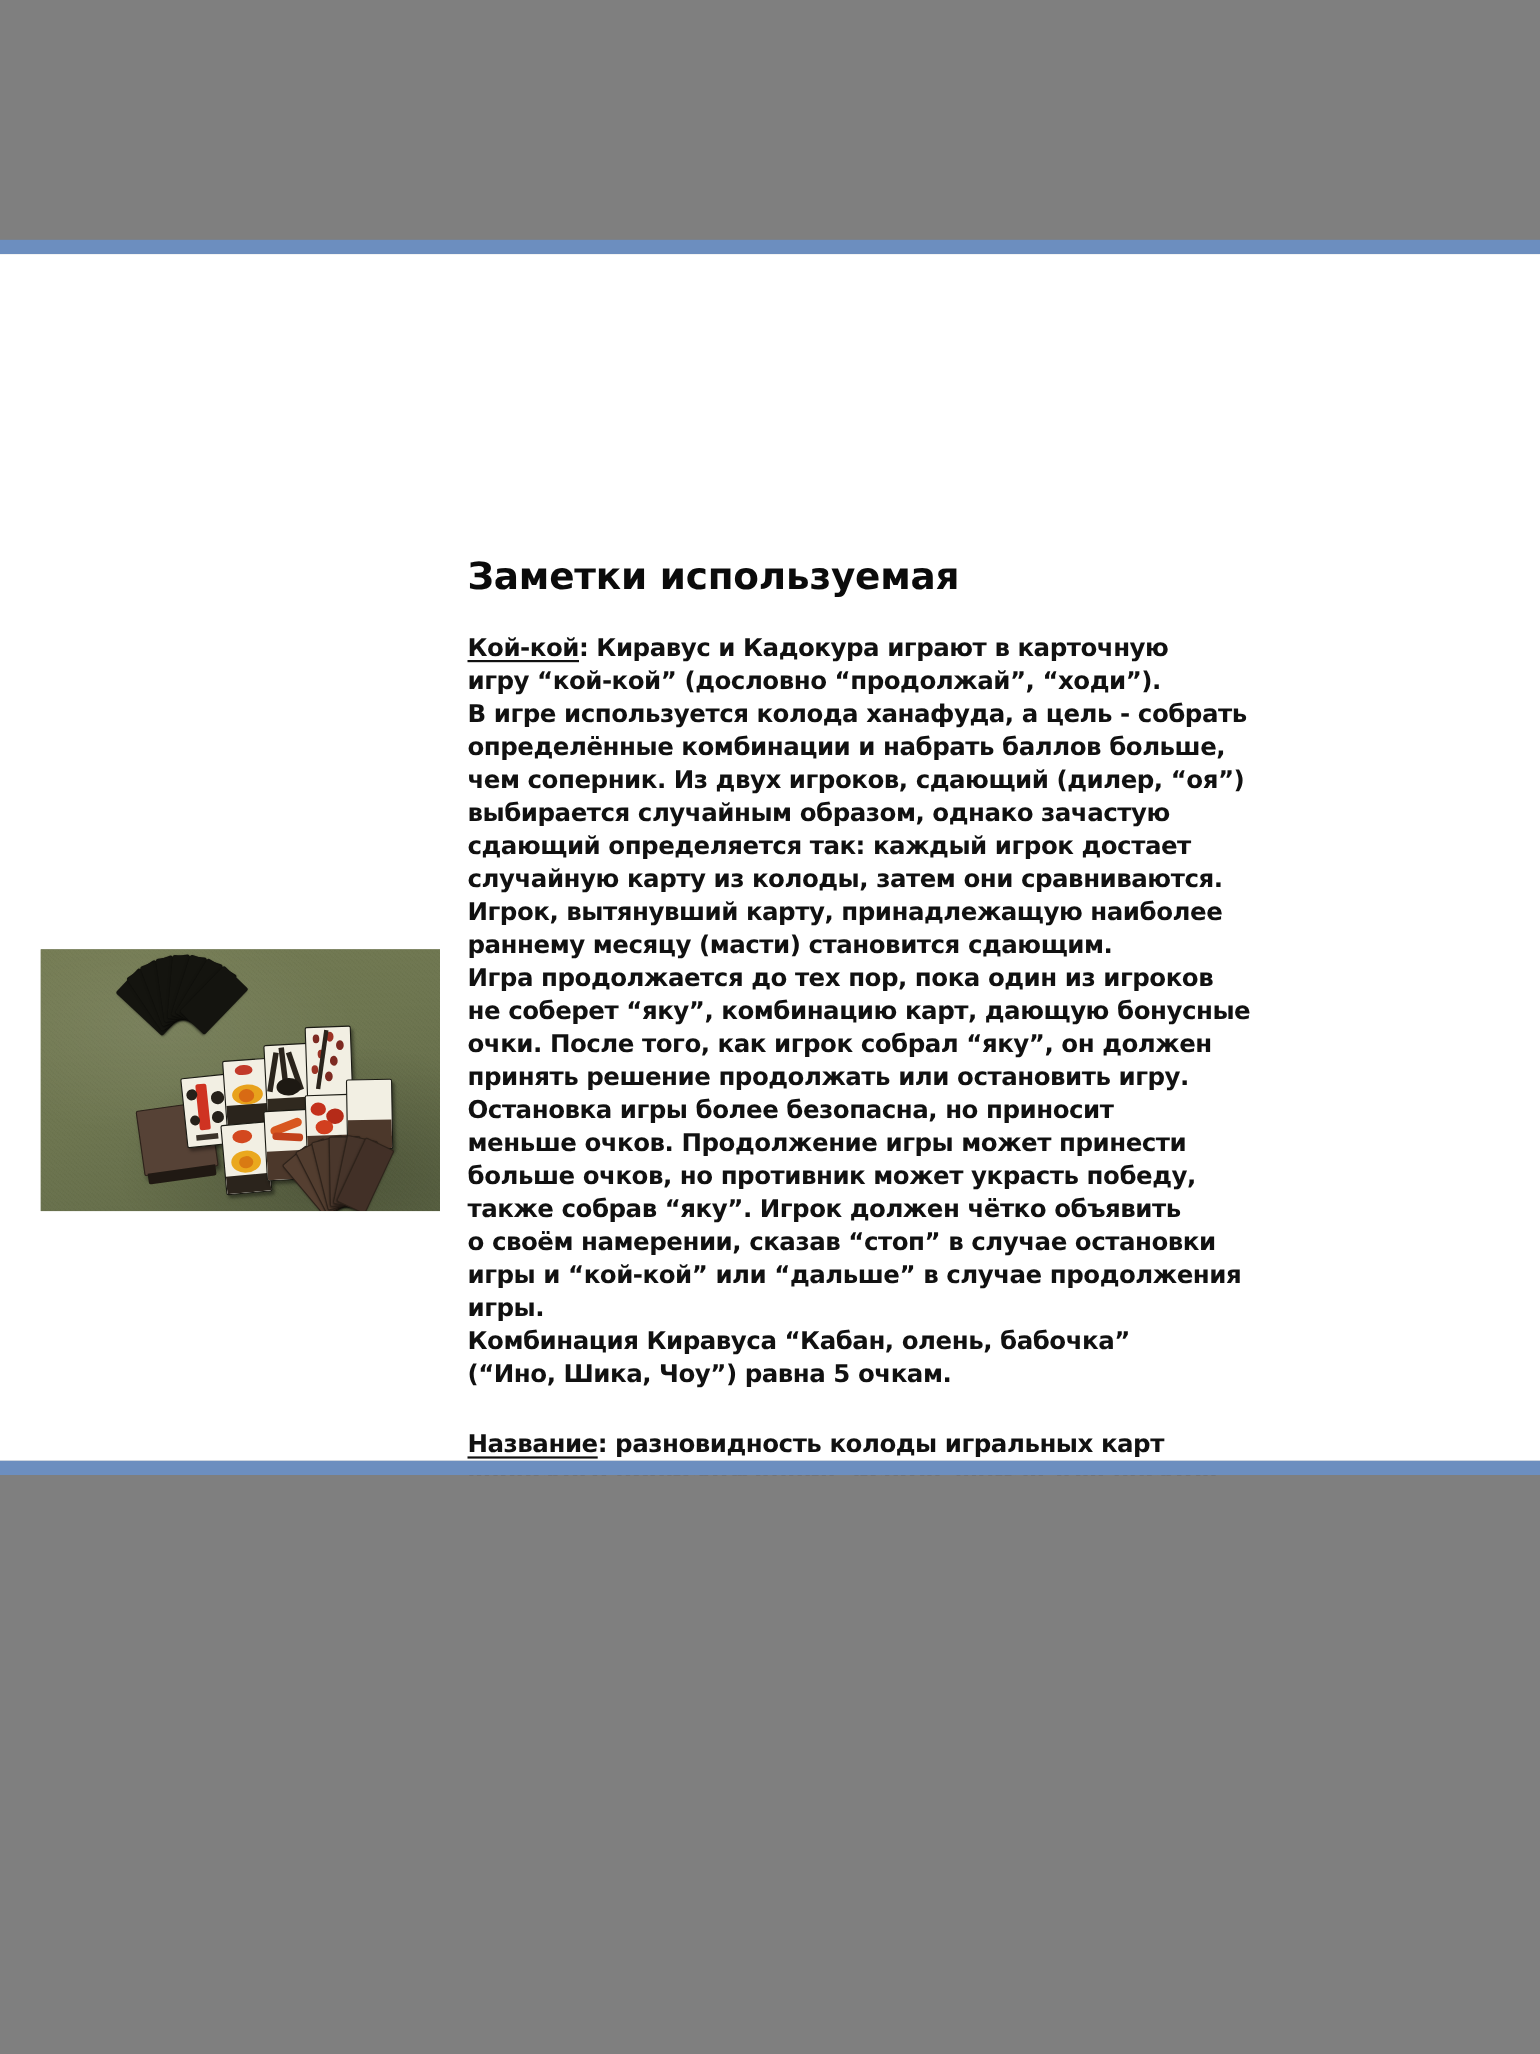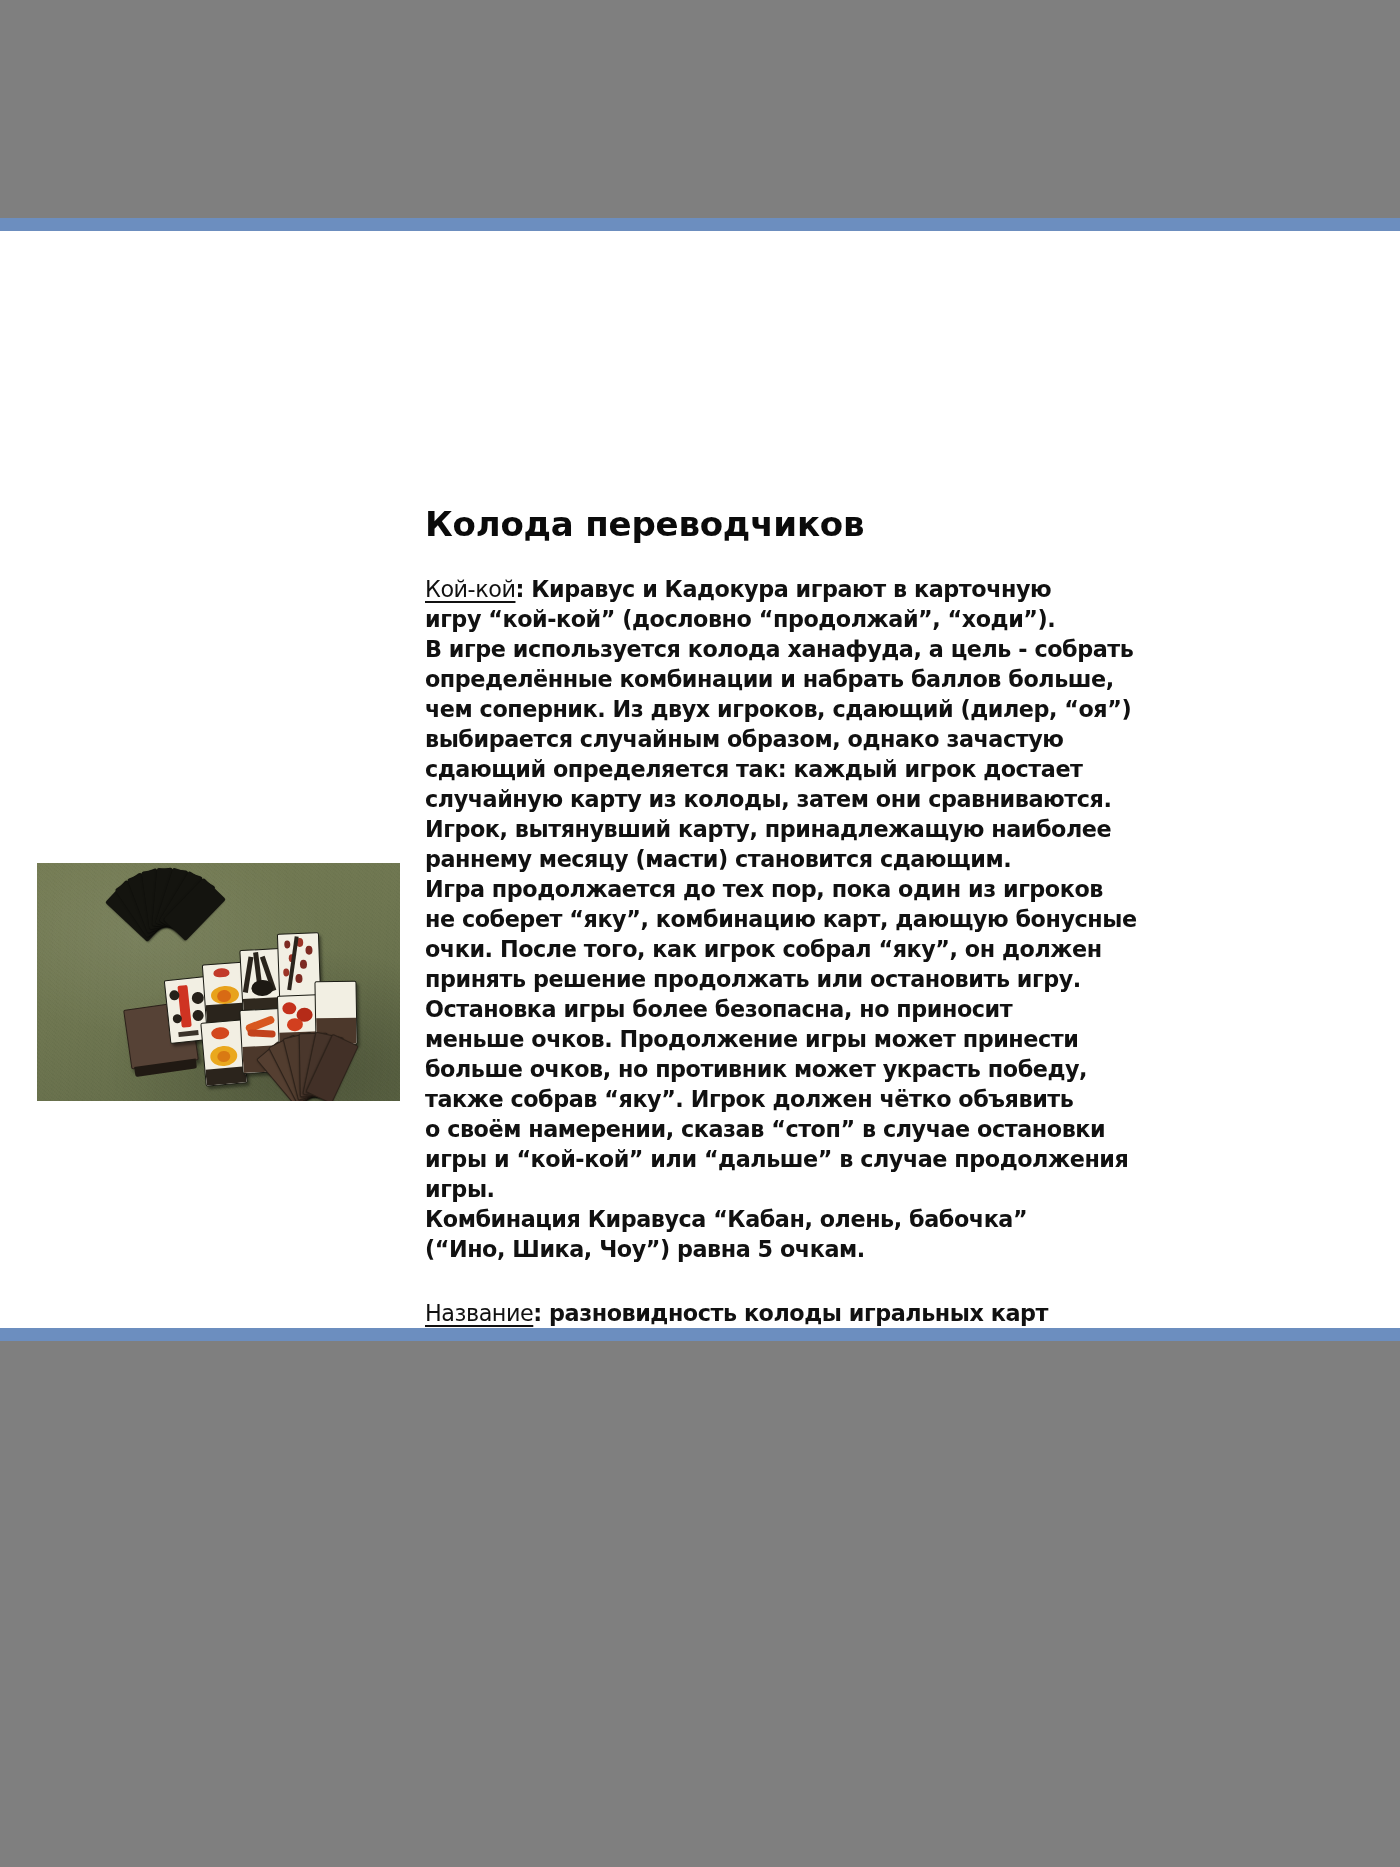--- a/index.html
+++ b/index.html
@@ -187,21 +187,21 @@
     font-size: 22.3px;
     font-weight: 700;
     color: #111111;
     line-height: 1.345;
     letter-spacing: -0.45px;
     margin: 0;
     white-space: pre-line;
   }
   .para.second { margin-top: 34px; }
   .term {
-    font-weight: 400;
+    font-weight: 700;
     text-decoration: underline;
     text-underline-offset: 4px;
     text-decoration-thickness: 2px;
   }
 </style>
 </head>
 <body>
 
 <div class="page-wrap">
 
@@ -291,21 +291,21 @@
             <i></i>
             <i></i>
             <i></i>
             <i></i>
             <i></i>
         </div>
       </div>
     </div>
 
     <div class="content">
-      <h1 class="title">Колода переводчиков</h1>
+      <h1 class="title">Заметки используемая</h1>
 
       <p class="para first"><span class="term">Кой-кой</span><span>: </span><span>Киравус и Кадокура играют в карточную
 игру “кой-кой” (дословно “продолжай”, “ходи”).
 В игре используется колода ханафуда, а цель - собрать
 определённые комбинации и набрать баллов больше,
 чем соперник. Из двух игроков, сдающий (дилер, “оя”)
 выбирается случайным образом, однако зачастую
 сдающий определяется так: каждый игрок достает
 случайную карту из колоды, затем они сравниваются.
 Игрок, вытянувший карту, принадлежащую наиболее

